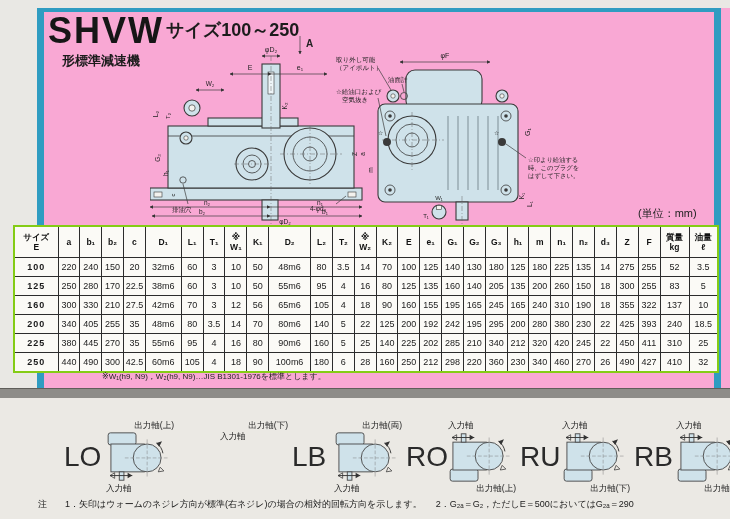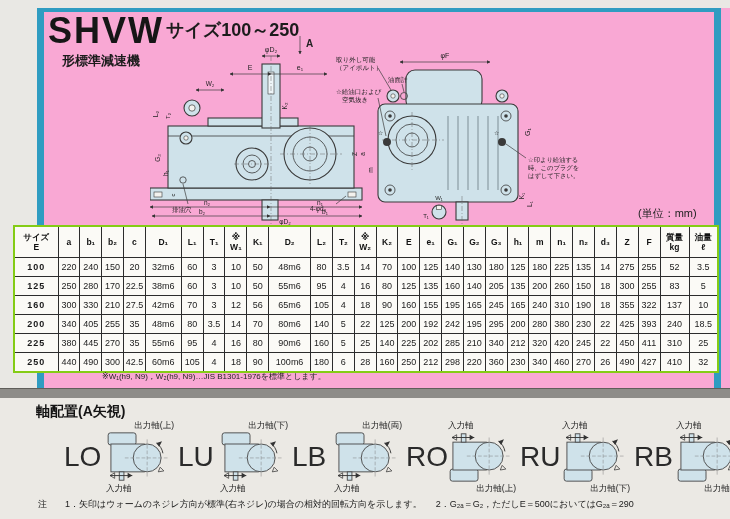--- a/index.html
+++ b/index.html
@@ -524,21 +524,20 @@
             <td>32</td>
           </tr>
         </tbody>
       </table>
   </div>
   <div class="footnote">※W₁(h9, N9)，W₂(h9, N9)…JIS B1301-1976を標準とします。</div>
 
   <div class="band"></div>
 
   <div class="bottom">
-    <div class="shaft-head">軸配置(A矢視)</div>
     <div class="arr-row">
         <div class="arr-item">
           <div class="arr-top lab-out">出力軸(上)</div>
           <div class="arr-mid">
             <span class="arr-code">LO</span>
             <svg width="76" height="52" viewBox="0 0 80 56">
               <g fill="#cfe2ea" stroke="#4a4a4a" stroke-width="1">
                 <rect x="10" y="2" width="30" height="13" rx="2.5"></rect>
                 <rect x="13" y="14" width="36" height="30"></rect>
                 <circle cx="52" cy="29" r="15"></circle>
@@ -551,39 +550,20 @@
               <rect x="22" y="44" width="5" height="9" fill="#cfe2ea" stroke="#4a4a4a" stroke-width="1"></rect>
               <line x1="12" y1="48" x2="36" y2="48" stroke="#333" stroke-width="1"></line>
               <path d="M36,48 l-5,-3 0,6 z" fill="#333"></path>
               <path d="M12,48 l5,-3 0,6 z" fill="none" stroke="#333" stroke-width="0.8"></path>
             </svg>
           </div>
           <div class="arr-bot lab-inp">入力軸</div>
         </div>
         <div class="arr-item">
           <div class="arr-top lab-out">出力軸(下)</div>
-          <div class="arr-mid">
-            <span class="arr-code">LU</span>
-            <svg width="76" height="52" viewBox="0 0 80 56">
-              <g fill="#cfe2ea" stroke="#4a4a4a" stroke-width="1">
-                <rect x="10" y="2" width="30" height="13" rx="2.5"></rect>
-                <rect x="13" y="14" width="36" height="30"></rect>
-                <circle cx="52" cy="29" r="15"></circle>
-              </g>
-              <line x1="28" y1="29" x2="74" y2="29" stroke="#777" stroke-width="0.5" stroke-dasharray="4 2"></line>
-              <line x1="52" y1="9" x2="52" y2="49" stroke="#777" stroke-width="0.5" stroke-dasharray="4 2"></line>
-              <path d="M62,13 A17,17 0 0 1 69,24" fill="none" stroke="#333" stroke-width="1"></path>
-              <path d="M62,13 l6,-2 -3,6 z" fill="#333"></path>
-              <path d="M66,39 l4,4 -6,1 z" fill="none" stroke="#333" stroke-width="0.8"></path>
-              <rect x="22" y="44" width="5" height="9" fill="#cfe2ea" stroke="#4a4a4a" stroke-width="1"></rect>
-              <line x1="12" y1="48" x2="36" y2="48" stroke="#333" stroke-width="1"></line>
-              <path d="M36,48 l-5,-3 0,6 z" fill="#333"></path>
-              <path d="M12,48 l5,-3 0,6 z" fill="none" stroke="#333" stroke-width="0.8"></path>
-            </svg>
-          </div>
           <div class="arr-bot lab-inp">入力軸</div>
         </div>
         <div class="arr-item">
           <div class="arr-top lab-out">出力軸(両)</div>
           <div class="arr-mid">
             <span class="arr-code">LB</span>
             <svg width="76" height="52" viewBox="0 0 80 56">
               <g fill="#cfe2ea" stroke="#4a4a4a" stroke-width="1">
                 <rect x="10" y="2" width="30" height="13" rx="2.5"></rect>
                 <rect x="13" y="14" width="36" height="30"></rect>

